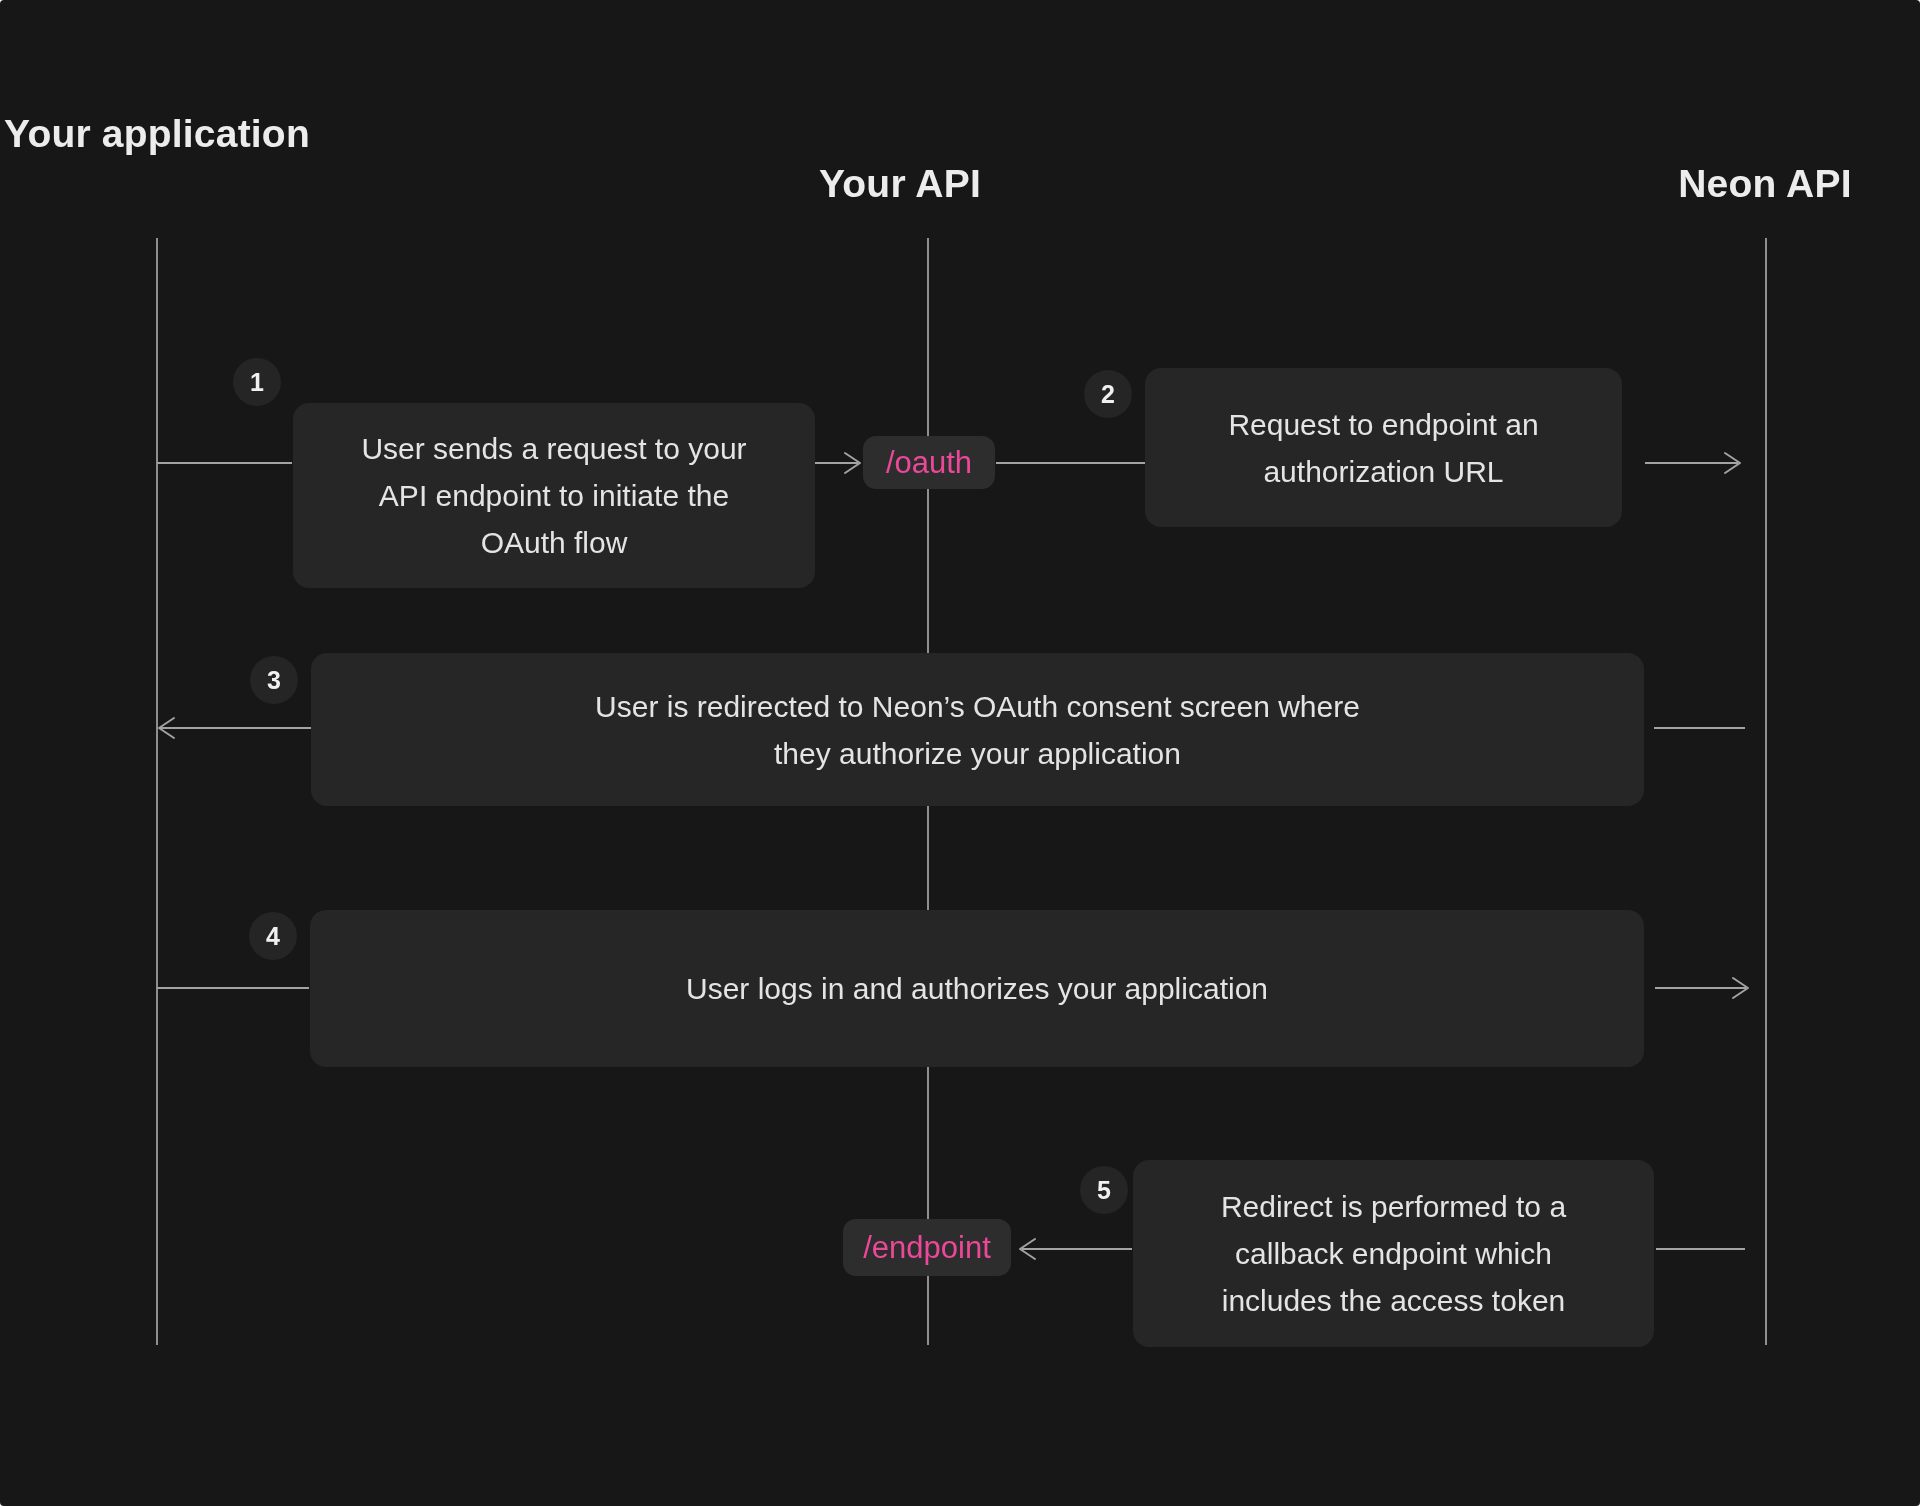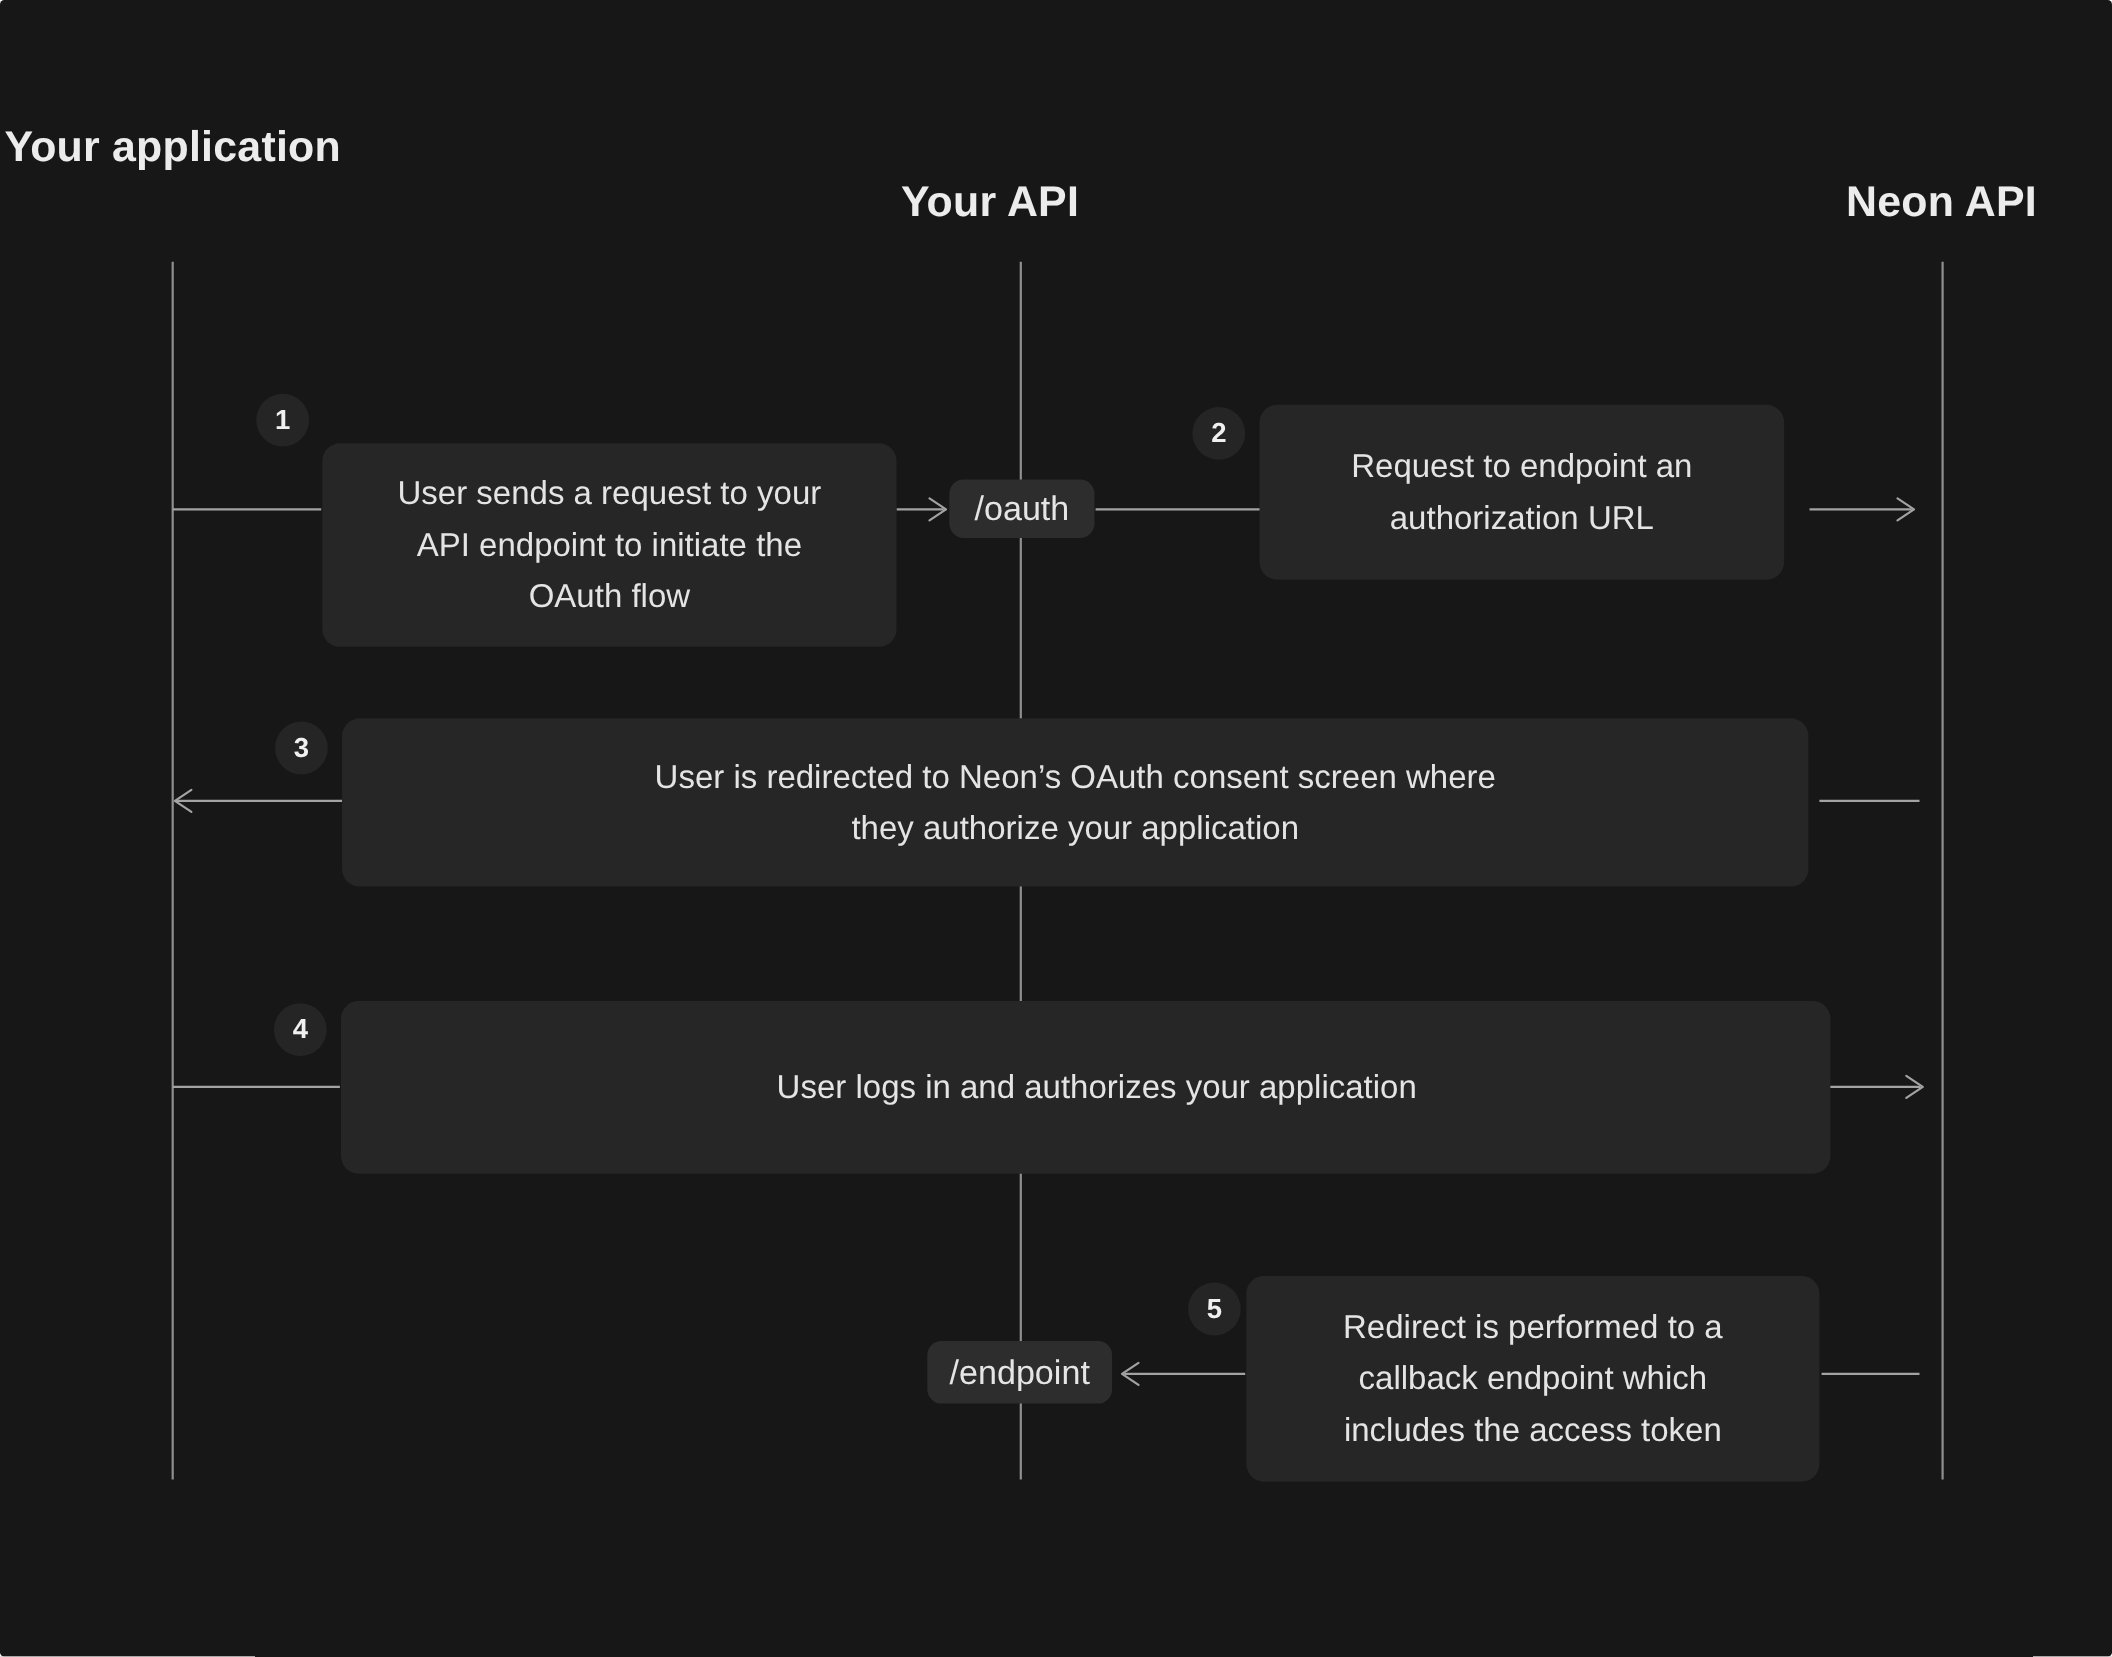--- a/index.html
+++ b/index.html
@@ -41,21 +41,21 @@
     line-height: 47px;
     white-space: pre-line;
   }
   .endpoint-pill {
     position: absolute;
     background: #2d2d2d;
     border-radius: 13px;
     display: flex;
     align-items: center;
     justify-content: center;
-    color: #e5e5e5;
+    color: #ec4899;
     font-size: 31px;
   }
   .step-badge {
     position: absolute;
     width: 48px; height: 48px;
     border-radius: 50%;
     background: #252525;
     display: flex;
     align-items: center;
     justify-content: center;
@@ -124,21 +124,21 @@
     <span>3</span>
   </div>
   <div class="step-box" style="left: 311px; top: 653px; width: 1333px; height: 153px;">
     <span>User is redirected to Neon’s OAuth consent screen where
 they authorize your application</span>
   </div>
 
   <div class="step-badge" style="left: 249px; top: 912px;">
     <span>4</span>
   </div>
-  <div class="step-box" style="left: 310px; top: 910px; width: 1334px; height: 157px; padding-left: 20px;">
+  <div class="step-box" style="left: 310px; top: 910px; width: 1334px; height: 157px;">
     <span>User logs in and authorizes your application</span>
   </div>
 
   <div class="endpoint-pill" style="left: 843px; top: 1219px; width: 168px; height: 57px;">
     <span>/endpoint</span>
   </div>
 
   <div class="step-badge" style="left: 1080px; top: 1166px;">
     <span>5</span>
   </div>

